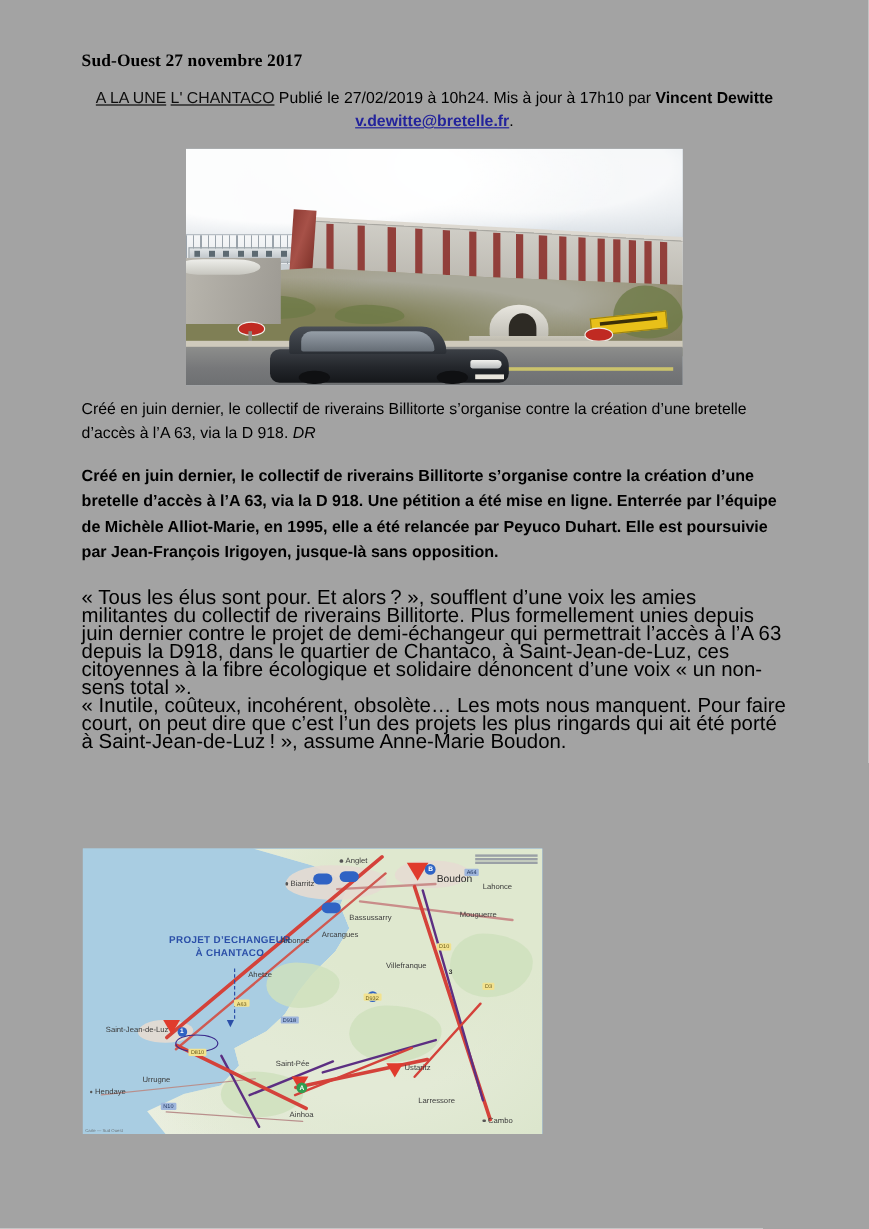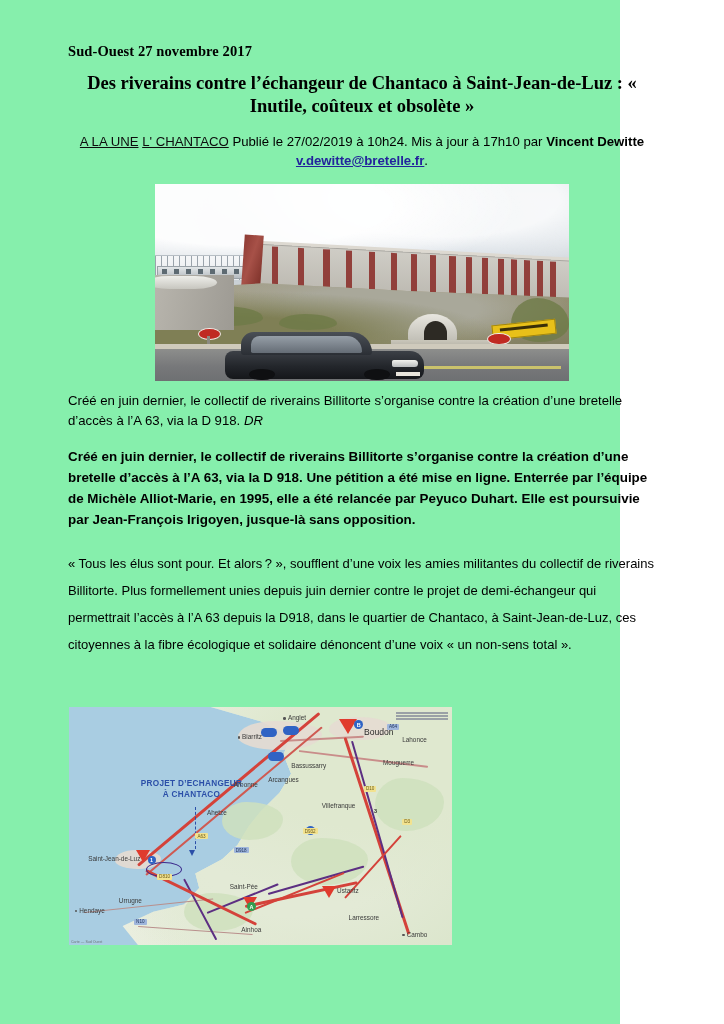--- a/index.html
+++ b/index.html
@@ -11,23 +11,23 @@
     width: 724px;
     height: 1024px;
     position: relative;
     font-family: "Liberation Sans", sans-serif;
     color: #000000;
     overflow: hidden;
   }
   .page {
     position: absolute;
     left: 0; top: 0;
-    width: 620px;
+    width: 724px;
     height: 1024px;
-    background: #86efac;
+    background: #a3a3a3;
   }
   .content {
     position: absolute;
     left: 68px;
     top: 42px;
     width: 588px;
   }
 
   
   .source-line {
@@ -317,22 +317,22 @@
   .standfirst {
     font-size: 13.4px;
     line-height: 21px;
     font-weight: bold;
     margin: 0 0 20px 0;
     color: #000;
   }
 
   
   .body-par {
-    font-size: 13px;
-    line-height: 27px;
+    font-size: 17px;
+    line-height: 15px;
     margin: 0;
     color: #000;
   }
 
   
   .map-wrap {
     position: absolute;
     left: 69px;
     top: 707px;
     width: 383px;
@@ -493,21 +493,20 @@
   }
 </style>
 </head>
 <body>
 
 <div class="page">
   <div class="content">
 
     <p class="source-line">Sud-Ouest 27 novembre 2017</p>
 
-    <h1 class="headline">Des riverains contre l’échangeur de Chantaco à Saint-Jean-de-Luz : « Inutile, coûteux et obsolète »</h1>
 
     <p class="byline">
       <span class="kicker">A LA UNE</span><span> </span><span class="kicker">L' CHANTACO</span><span> Publié le 27/02/2019 à 10h24. Mis à jour à 17h10 par </span><span class="author">Vincent Dewitte</span><span> </span><span class="email">v.dewitte@bretelle.fr</span><span>.</span>
     </p>
 
     <div class="photo-wrap">
       <div class="photo">
         <div class="sky"></div>
 
         <div class="fence"></div>
@@ -564,20 +563,21 @@
           <div class="car-wheel" style="left:70%"></div>
         </div>
       </div>
     </div>
 
     <p class="caption"><span>Créé en juin dernier, le collectif de riverains Billitorte s’organise contre la création d’une bretelle d’accès à l’A 63, via la D 918. </span><span class="credit">DR</span></p>
 
     <p class="standfirst">Créé en juin dernier, le collectif de riverains Billitorte s’organise contre la création d’une bretelle d’accès à l’A 63, via la D 918. Une pétition a été mise en ligne. Enterrée par l’équipe de Michèle Alliot-Marie, en 1995, elle a été relancée par Peyuco Duhart. Elle est poursuivie par Jean-François Irigoyen, jusque-là sans opposition.</p>
 
     <p class="body-par">« Tous les élus sont pour. Et alors ? », soufflent d’une voix les amies militantes du collectif de riverains Billitorte. Plus formellement unies depuis juin dernier contre le projet de demi-échangeur qui permettrait l’accès à l’A 63 depuis la D918, dans le quartier de Chantaco, à Saint-Jean-de-Luz, ces citoyennes à la fibre écologique et solidaire dénoncent d’une voix « un non-sens total ».</p>
+    <p class="body-par">« Inutile, coûteux, incohérent, obsolète… Les mots nous manquent. Pour faire court, on peut dire que c’est l’un des projets les plus ringards qui ait été porté à Saint-Jean-de-Luz ! », assume Anne-Marie Boudon.</p>
 
   </div>
 
   <div class="map-wrap">
     <div class="map-sea"></div>
     <div class="map-land"></div>
 
     <div class="map-forest" style="left:40%; top:40%; width:16%; height:16%;"></div>
     <div class="map-forest" style="left:58%; top:55%; width:20%; height:20%;"></div>
     <div class="map-forest" style="left:80%; top:30%; width:18%; height:22%;"></div>

